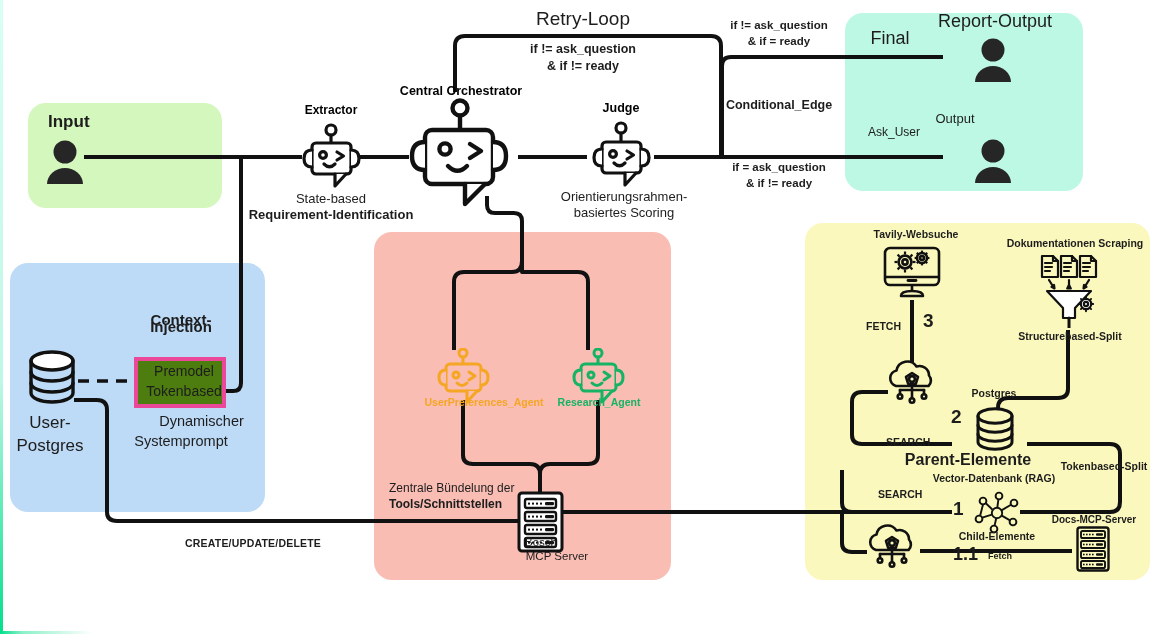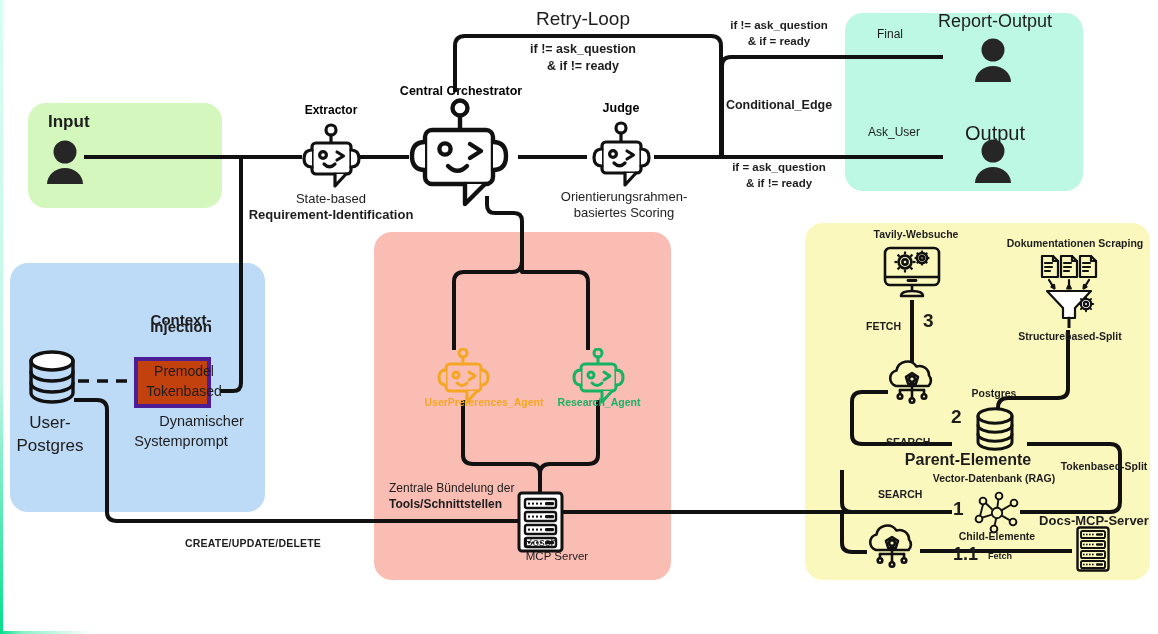--- a/index.html
+++ b/index.html
@@ -151,38 +151,38 @@
   <div class="lbl ctr" style="left:583px;top:8px;font-size:19px;">Retry-Loop</div>
   <div class="lbl ctr b" style="left:583px;top:42px;font-size:12.5px;">if != ask_question</div>
   <div class="lbl ctr b" style="left:583px;top:59px;font-size:12.5px;">&amp; if != ready</div>
 
   <div class="lbl ctr b" style="left:779px;top:19px;font-size:11.5px;">if != ask_question</div>
   <div class="lbl ctr b" style="left:779px;top:35px;font-size:11.5px;">&amp; if = ready</div>
   <div class="lbl ctr b" style="left:779px;top:98px;font-size:12.5px;">Conditional_Edge</div>
   <div class="lbl ctr b" style="left:779px;top:161px;font-size:11.5px;">if = ask_question</div>
   <div class="lbl ctr b" style="left:779px;top:177px;font-size:11.5px;">&amp; if != ready</div>
 
-  <div class="lbl ctr" style="left:890px;top:28px;font-size:12px;text-align:right;">Final</div>
+  <div class="lbl ctr" style="left:890px;top:28px;font-size:18px;text-align:right;">Final</div>
   <div class="lbl ctr" style="left:995px;top:11px;font-size:18px;">Report-Output</div>
   <svg class="person" style="left:972px;top:36px;" width="42" height="46" viewBox="0 0 42 46">
     <circle cx="21" cy="14" r="11.5" fill="#262626"></circle>
     <path d="M3 46 a18 16 0 0 1 36 0 z" fill="#262626"></path>
   </svg>
 
   <div class="lbl ctr" style="left:894px;top:126px;font-size:12px;text-align:right;">Ask_User</div>
-  <div class="lbl ctr" style="left:995px;top:112px;font-size:20px;margin-top:10px;">Output</div>
+  <div class="lbl ctr" style="left:955px;top:112px;font-size:13px;">Output</div>
   <svg class="person" style="left:972px;top:137px;" width="42" height="46" viewBox="0 0 42 46">
     <circle cx="21" cy="14" r="11.5" fill="#262626"></circle>
     <path d="M3 46 a18 16 0 0 1 36 0 z" fill="#262626"></path>
   </svg>
 
   <div class="lbl ctr b" style="left:181px;top:300px;font-size:15px;margin-top:12px;">Context-</div>
   <div class="lbl ctr b" style="left:181px;top:319px;font-size:15px;">Injection</div>
 
-  <div style="position:absolute;left:134px;top:357px;width:77px;height:51px;background:#c2410c;border:4px solid #4c1d95;box-sizing:border-box;">
+  <div style="position:absolute;left:134px;top:357px;width:92px;height:51px;background:#4d7c0f;border:4px solid #ec4899;box-sizing:border-box;">
     <div class="lbl ctr" style="left:46px;top:3px;font-size:14px;">Premodel</div>
     <div class="lbl ctr" style="left:46px;top:23px;font-size:14px;">Tokenbased</div>
   </div>
   <div class="lbl ctr" style="left:181px;top:413px;font-size:14.5px;padding-left:41px;">Dynamischer</div>
   <div class="lbl ctr" style="left:181px;top:433px;font-size:14.5px;">Systemprompt</div>
 
   <svg style="position:absolute;left:28px;top:350px;" width="48" height="54" viewBox="0 0 48 54">
     <g fill="#fff" stroke="#111" stroke-width="3.4" stroke-linecap="round">
       <ellipse cx="24" cy="11" rx="21" ry="9"></ellipse>
       <path d="M3 11 L3 43 a21 9 0 0 0 42 0 L45 11" fill="none"></path>
@@ -414,21 +414,21 @@
         <path d="M41 32 L41 36"></path>
       <path d="M17 32 L41 32"></path>
       <circle cx="17" cy="38.5" r="2.3"></circle>
       <circle cx="29" cy="42.5" r="2.3"></circle>
       <circle cx="41" cy="38.5" r="2.3"></circle>
     </g>
   </svg>
   <div class="lbl b" style="left:953px;top:544px;font-size:18px;">1.1</div>
   <div class="lbl b" style="left:988px;top:551px;font-size:9px;">Fetch</div>
 
-  <div class="lbl ctr b" style="left:1094px;top:514px;font-size:13px;">Docs-MCP-Server</div>
+  <div class="lbl ctr b" style="left:1094px;top:514px;font-size:10px;">Docs-MCP-Server</div>
   <svg style="position:absolute;left:1076px;top:526px;" width="34" height="46" viewBox="0 0 34 46">
     <rect x="1.5" y="1.5" width="31" height="43" rx="2.5" fill="#fbf8bd" stroke="#111" stroke-width="2.4"></rect>
     <g>
       <rect x="5" y="5" width="24" height="7" rx="1.6" fill="#fbf8bd" stroke="#111" stroke-width="1.9"></rect>
       <rect x="5" y="15" width="24" height="7" rx="1.6" fill="#fbf8bd" stroke="#111" stroke-width="1.9"></rect>
       <rect x="5" y="25" width="24" height="7" rx="1.6" fill="#fbf8bd" stroke="#111" stroke-width="1.9"></rect>
       <rect x="5" y="35" width="24" height="7" rx="1.6" fill="#fbf8bd" stroke="#111" stroke-width="1.9"></rect>
     </g>
     <g fill="#111">
       <rect x="7" y="7.7" width="1.6" height="1.6"></rect>

